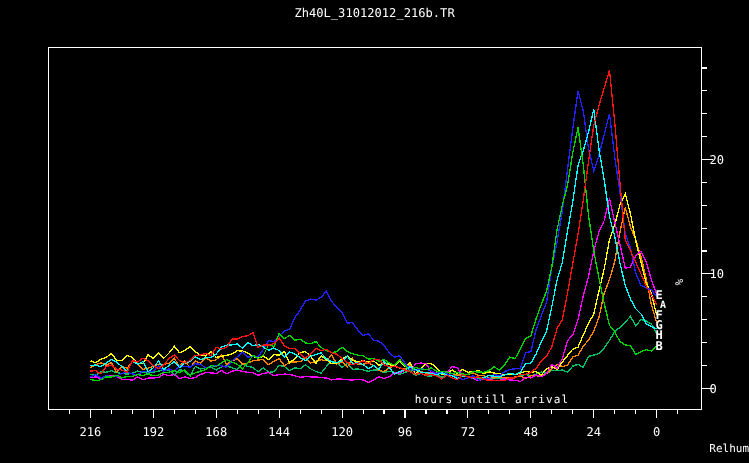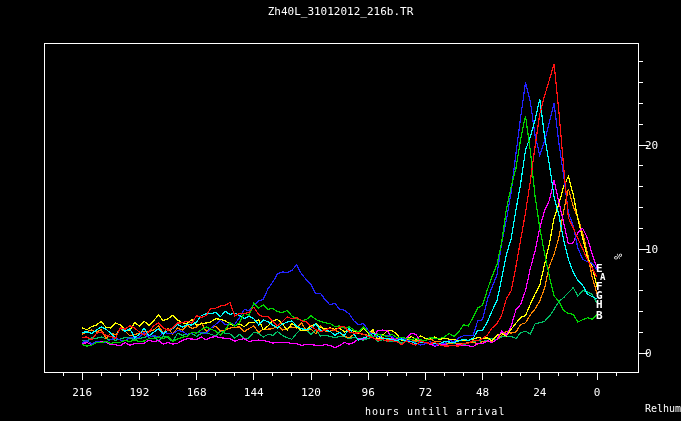--- a/index.html
+++ b/index.html
@@ -8,21 +8,21 @@
     font-family:"DejaVu Sans Mono", monospace;color:#fff;
   }
   .chart-title{
     position:absolute;top:5px;left:0;width:100%;text-align:center;
     font-size:11px;white-space:pre;
   }
   .x-axis-title{
     position:absolute;top:403px;left:0;width:681px;text-align:right;font-size:10px;
   }
   .hours-note{
-    position:absolute;top:358px;left:365px;font-size:10px;letter-spacing:1px;white-space:pre;margin-top:48px;
+    position:absolute;top:358px;left:377px;font-size:10px;letter-spacing:1px;white-space:pre;
   }
   .y-axis-title{
     position:absolute;top:251px;left:615px;font-size:10px;
     transform:rotate(-90deg);transform-origin:center;
   }
   svg text{font-family:"DejaVu Sans Mono", monospace;fill:#fff;}
 </style>
 </head>
 <body>
 

